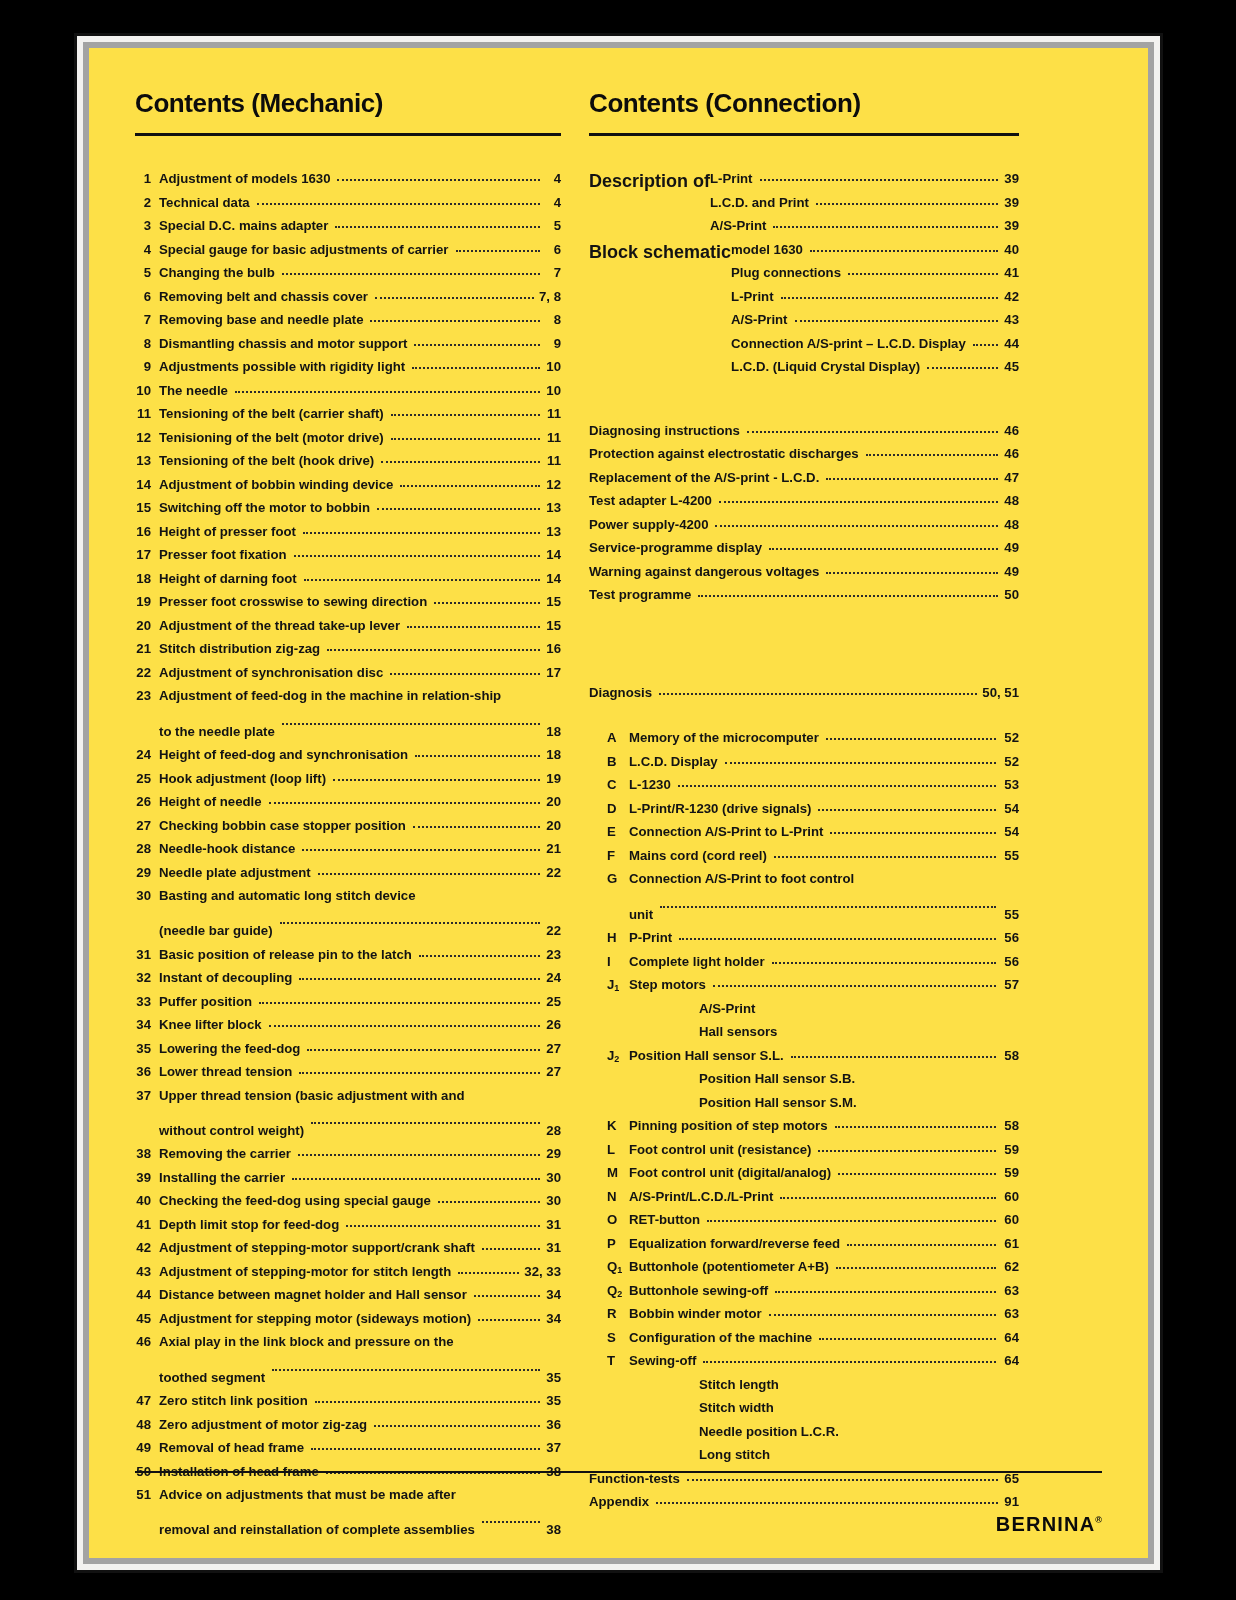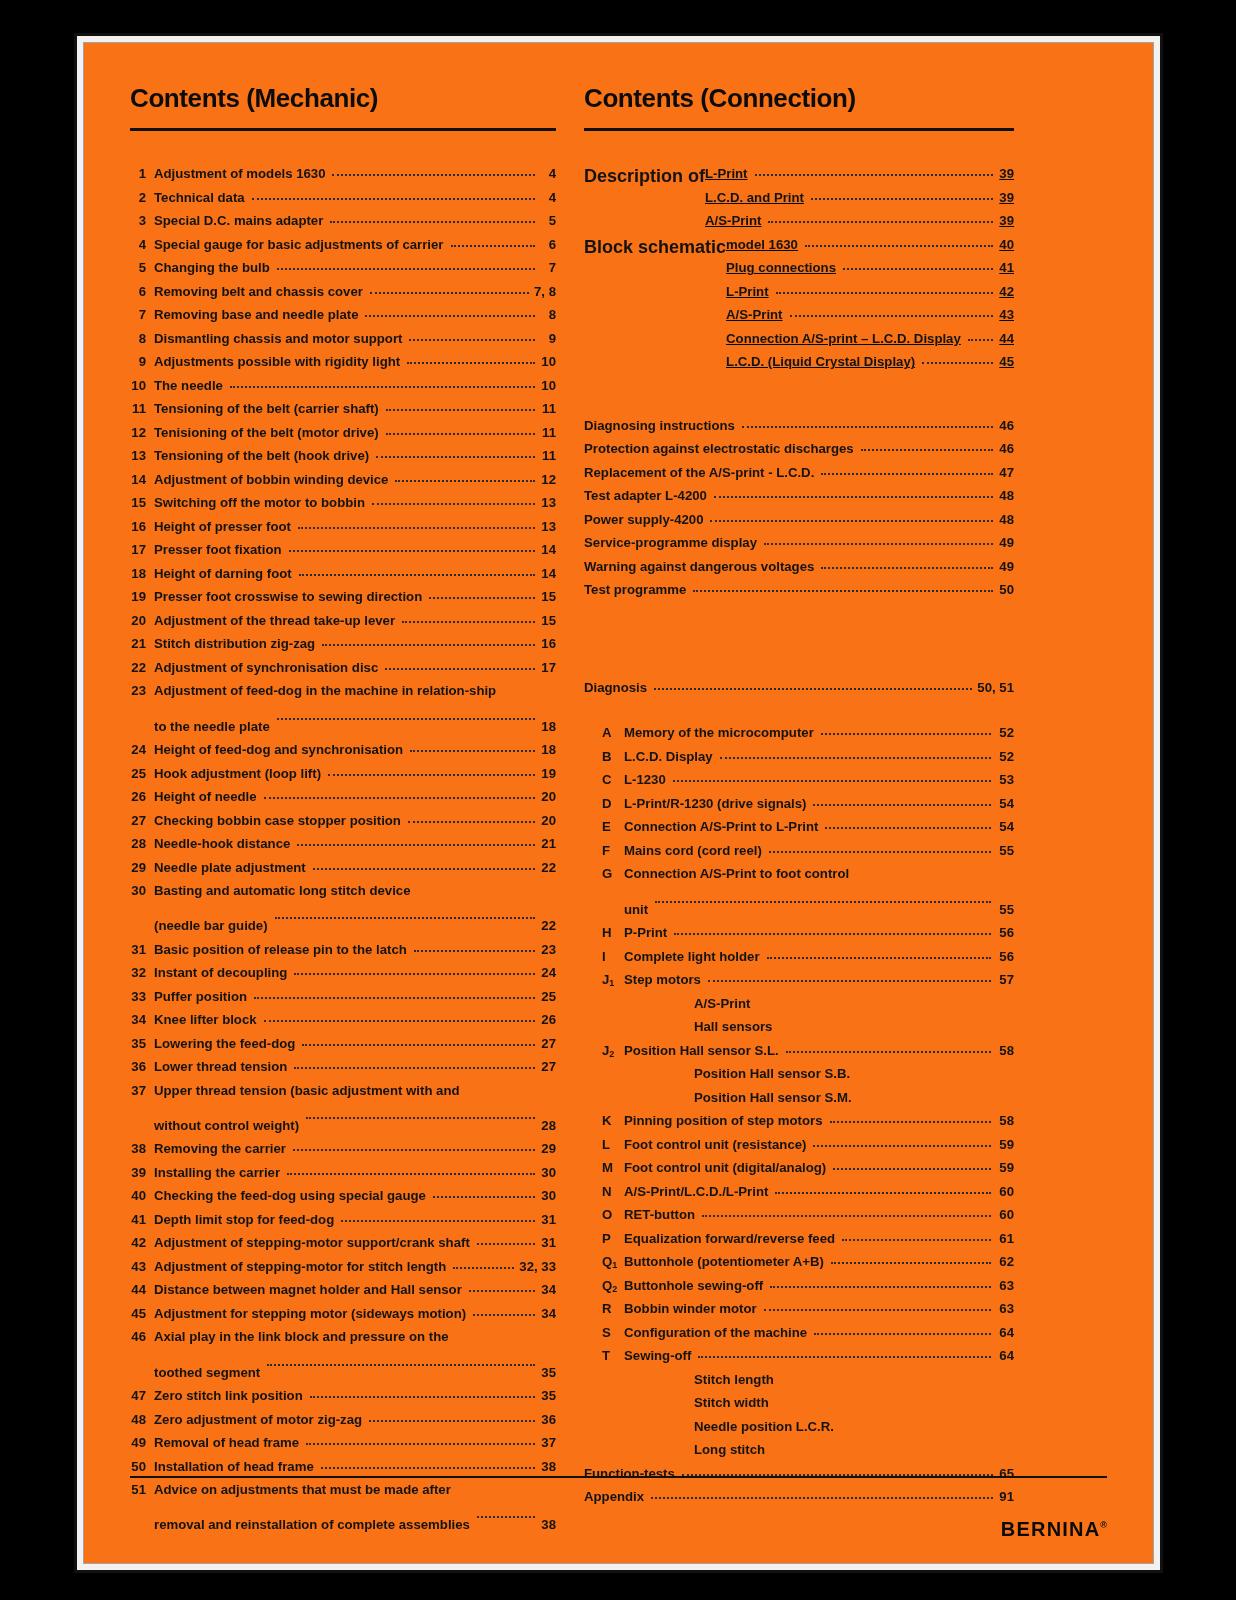--- a/index.html
+++ b/index.html
@@ -22,22 +22,22 @@
     position: absolute;
     left: 74px; top: 33px;
     width: 1089px; height: 1540px;
     background: #f3f2f0;
     border: 3px solid #111;
   }
   #inner {
     position: absolute;
     left: 6px; top: 6px;
     right: 6px; bottom: 6px;
-    background: #f97316;
-    border: 1px solid #a3a3a3;
+    background: #fde047;
+    border: 6px solid #a3a3a3;
   }
   #content {
     position: absolute;
     left: 0; top: 0; right: 0; bottom: 0;
     padding: 28px 46px 20px 46px;
   }
 
   .cols {
     display: flex;
     gap: 28px;
@@ -107,21 +107,21 @@
 
   
   .grp { display: flex; align-items: flex-start; }
   .grp .gl {
     flex: 0 0 117px;
     font-size: 18px; font-weight: bold; color: #131313;
     line-height: 1.0;
     padding-top: 0;
     white-space: nowrap;
   }
-  .grp .gitems { flex: 1 1 auto; text-decoration: underline; }
+  .grp .gitems { flex: 1 1 auto; }
 
   .gap-sm { height: 22px; }
   .gap-md { height: 40px; }
   .gap-lg { height: 74px; }
 
   
   .ltr {
     flex: 0 0 40px;
     padding-left: 18px;
     font-weight: bold;

